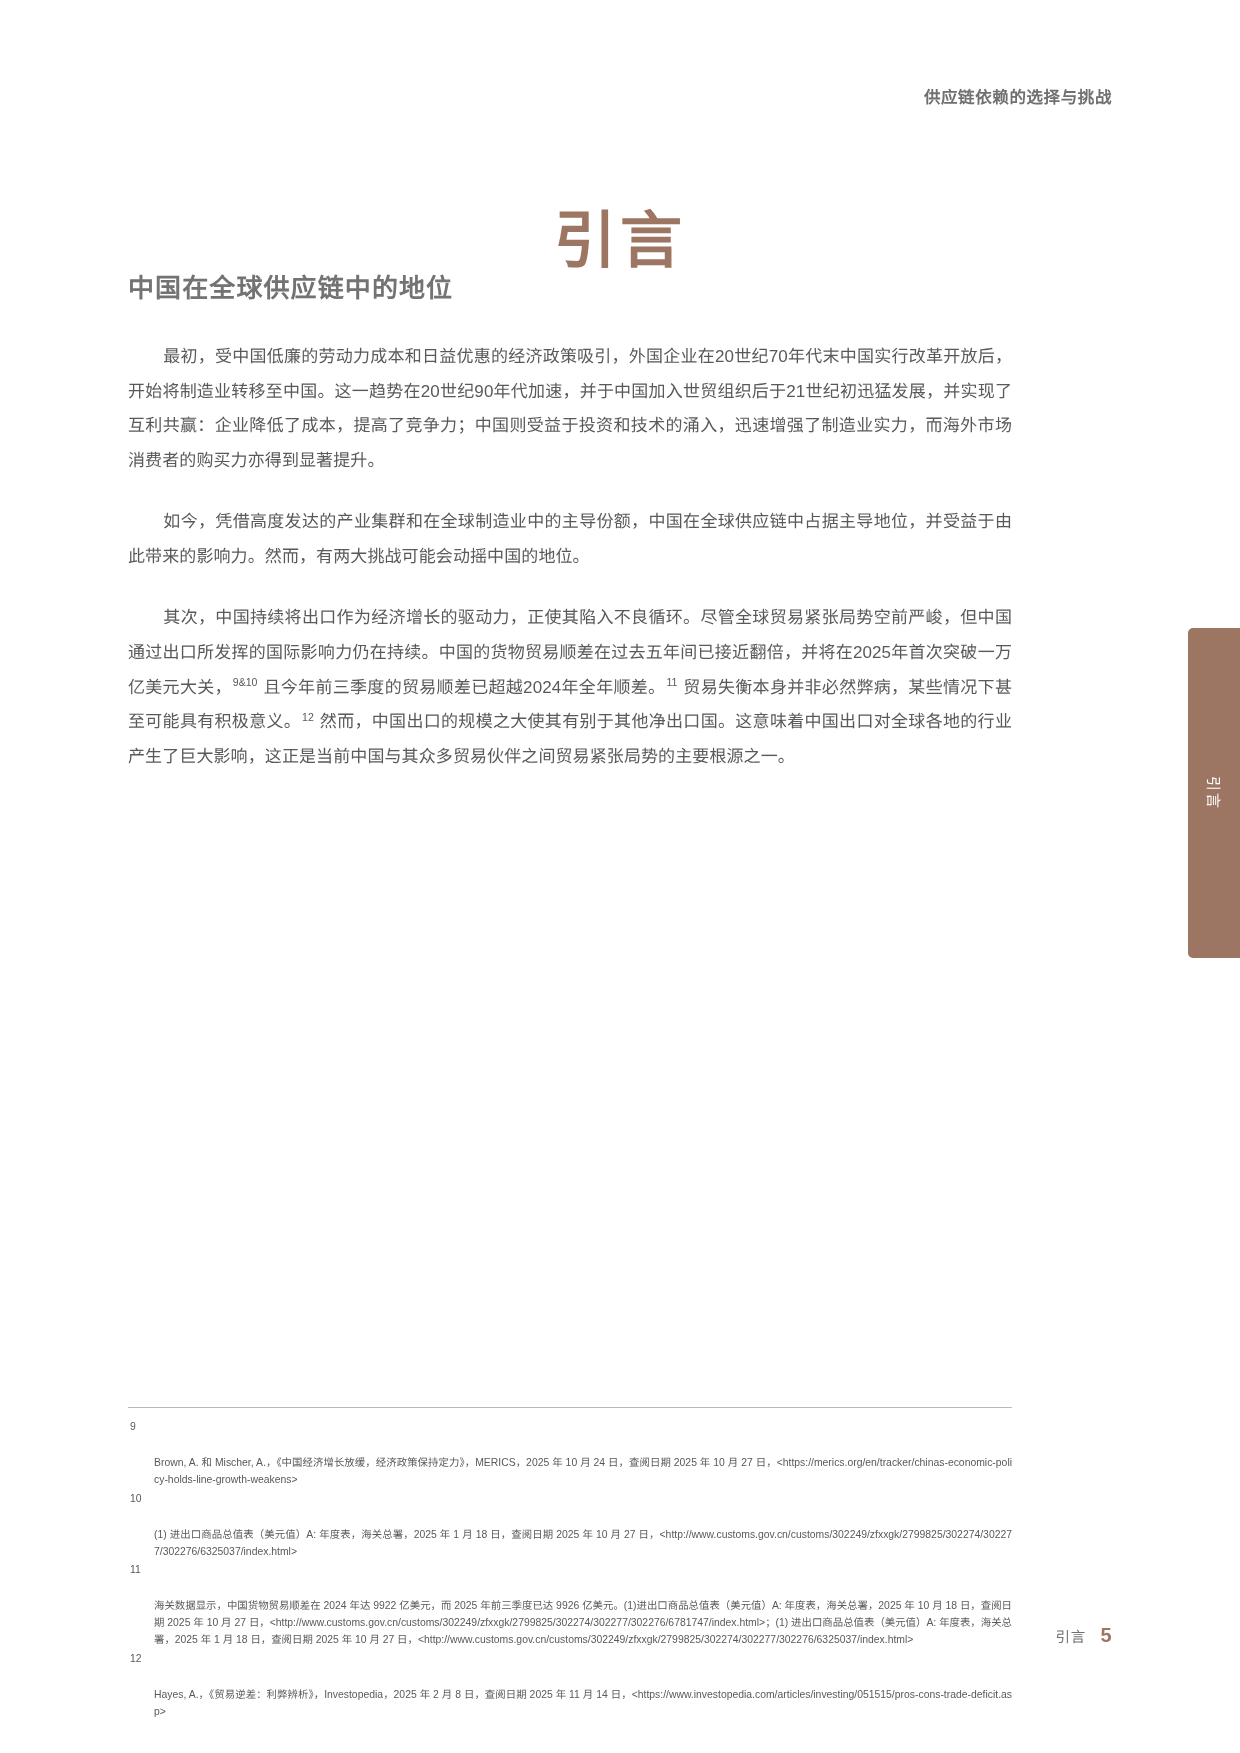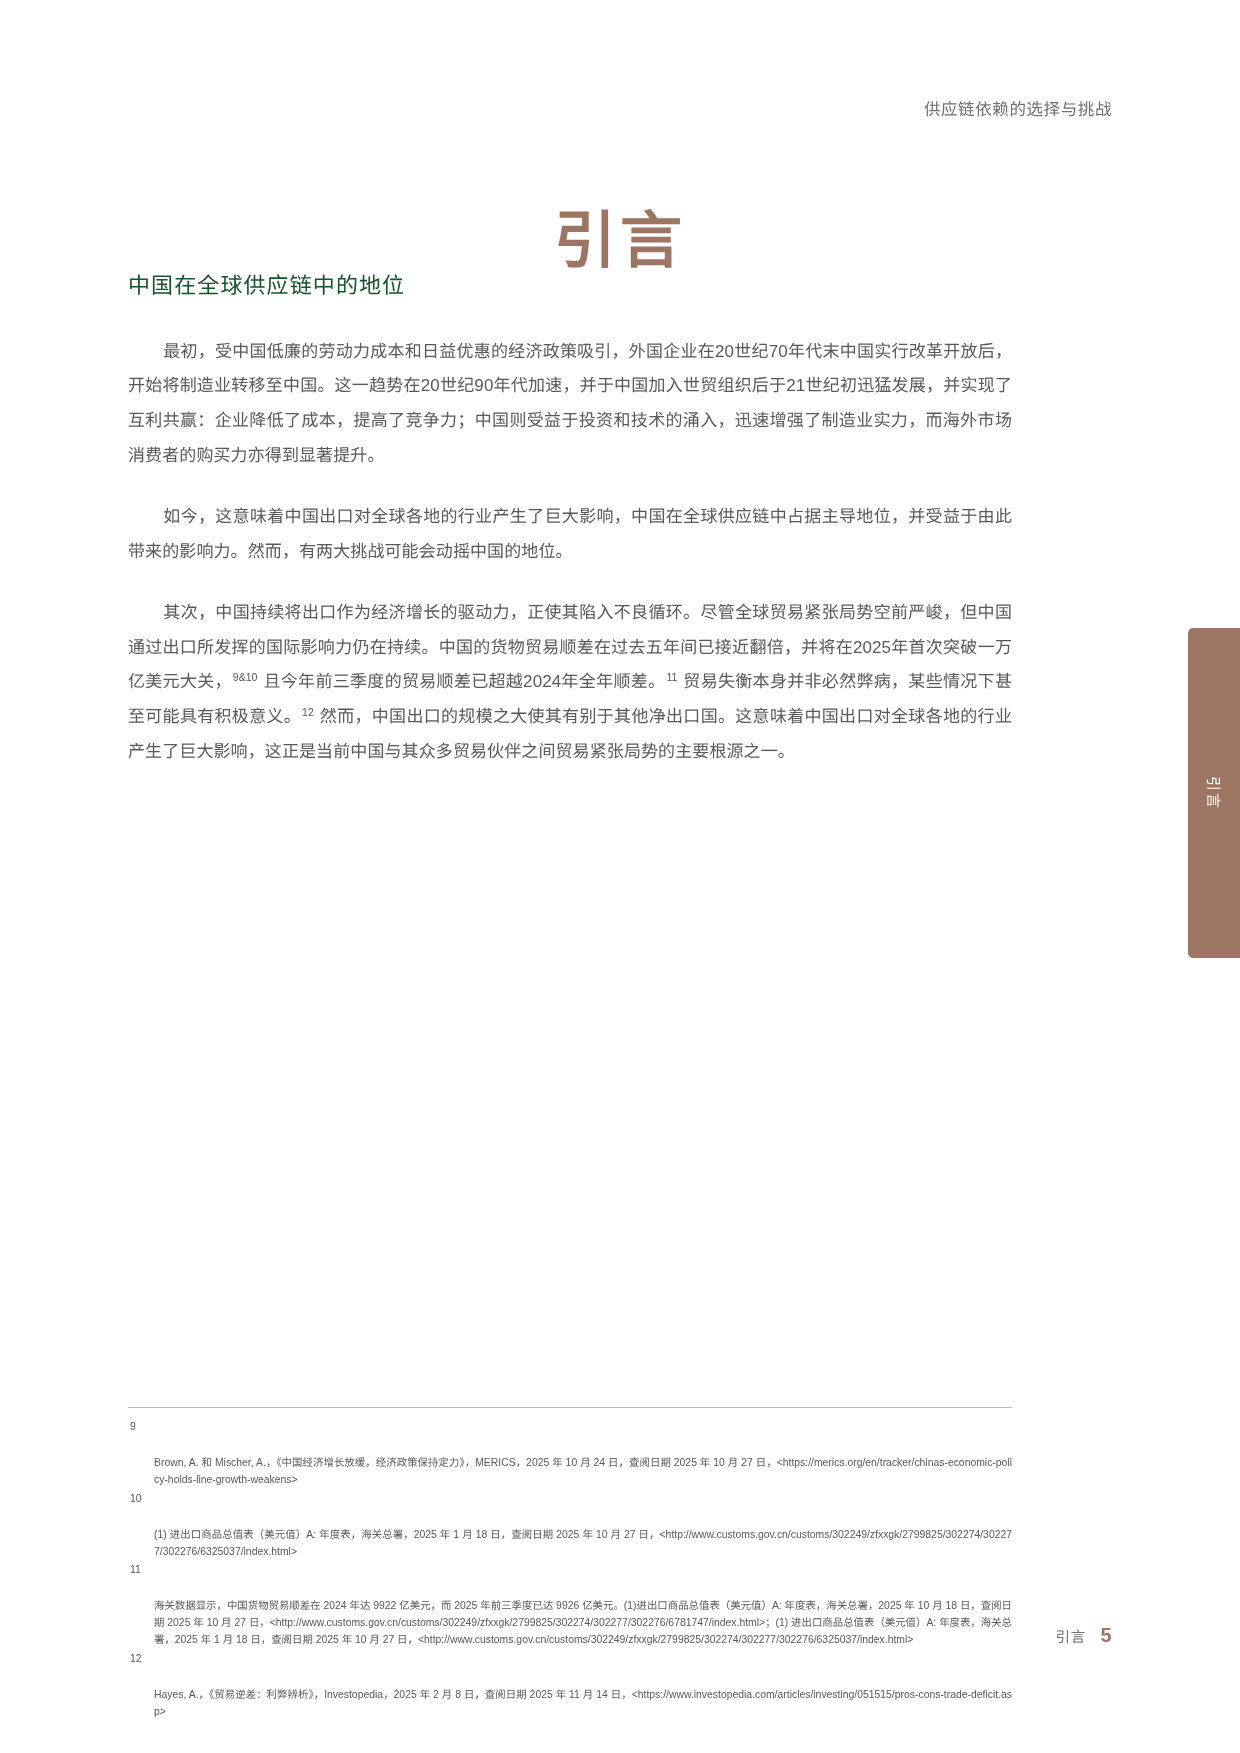--- a/index.html
+++ b/index.html
@@ -19,26 +19,26 @@
     width: 1240px;
     height: 1753px;
     background: #ffffff;
     overflow: hidden;
     box-sizing: border-box;
   }
 
   
   .running-header {
     position: absolute;
-    top: 96px;
+    top: 84px;
     right: 128px;
     font-size: 16.5px;
     letter-spacing: 0.6px;
     color: #6f7072;
-    font-weight: 400;
+    font-weight: 700;
     white-space: nowrap;
   }
 
   
   .chapter-title {
     position: absolute;
     top: 166px;
     left: 0;
     right: 0;
     text-align: center;
@@ -51,23 +51,23 @@
 
   
   .content {
     position: absolute;
     top: 272px;
     left: 128px;
     width: 884px;
   }
 
   .section-heading {
-    font-size: 22px;
-    font-weight: 400;
-    color: #14532d;
+    font-size: 26px;
+    font-weight: 700;
+    color: #737373;
     letter-spacing: 1.1px;
     margin: 0 0 34px 0;
     line-height: 1.3;
   }
 
   .para {
     font-size: 17px;
     line-height: 2.05;
     color: #58595b;
     margin: 0 0 26px 0;
@@ -172,21 +172,21 @@
 
   <div class="running-header">供应链依赖的选择与挑战</div>
 
   <h1 class="chapter-title">引言</h1>
 
   <div class="content">
     <h2 class="section-heading">中国在全球供应链中的地位</h2>
 
     <div id="paragraphs">
         <p class="para">最初，受中国低廉的劳动力成本和日益优惠的经济政策吸引，外国企业在20世纪70年代末中国实行改革开放后，开始将制造业转移至中国。这一趋势在20世纪90年代加速，并于中国加入世贸组织后于21世纪初迅猛发展，并实现了互利共赢：企业降低了成本，提高了竞争力；中国则受益于投资和技术的涌入，迅速增强了制造业实力，而海外市场消费者的购买力亦得到显著提升。</p>
-        <p class="para">如今，这意味着中国出口对全球各地的行业产生了巨大影响，中国在全球供应链中占据主导地位，并受益于由此带来的影响力。然而，有两大挑战可能会动摇中国的地位。</p>
+        <p class="para">如今，凭借高度发达的产业集群和在全球制造业中的主导份额，中国在全球供应链中占据主导地位，并受益于由此带来的影响力。然而，有两大挑战可能会动摇中国的地位。</p>
         <p class="para">其次，中国持续将出口作为经济增长的驱动力，正使其陷入不良循环。尽管全球贸易紧张局势空前严峻，但中国通过出口所发挥的国际影响力仍在持续。中国的货物贸易顺差在过去五年间已接近翻倍，并将在2025年首次突破一万亿美元大关，<sup class="fn">9&amp;10</sup> 且今年前三季度的贸易顺差已超越2024年全年顺差。<sup class="fn">11</sup> 贸易失衡本身并非必然弊病，某些情况下甚至可能具有积极意义。<sup class="fn">12</sup> 然而，中国出口的规模之大使其有别于其他净出口国。这意味着中国出口对全球各地的行业产生了巨大影响，这正是当前中国与其众多贸易伙伴之间贸易紧张局势的主要根源之一。</p>
       </div>
   </div>
 
   <div class="side-tab">
     <span class="side-tab-label">引言</span>
   </div>
 
   <div class="footnotes">
     <hr class="footnote-rule">

